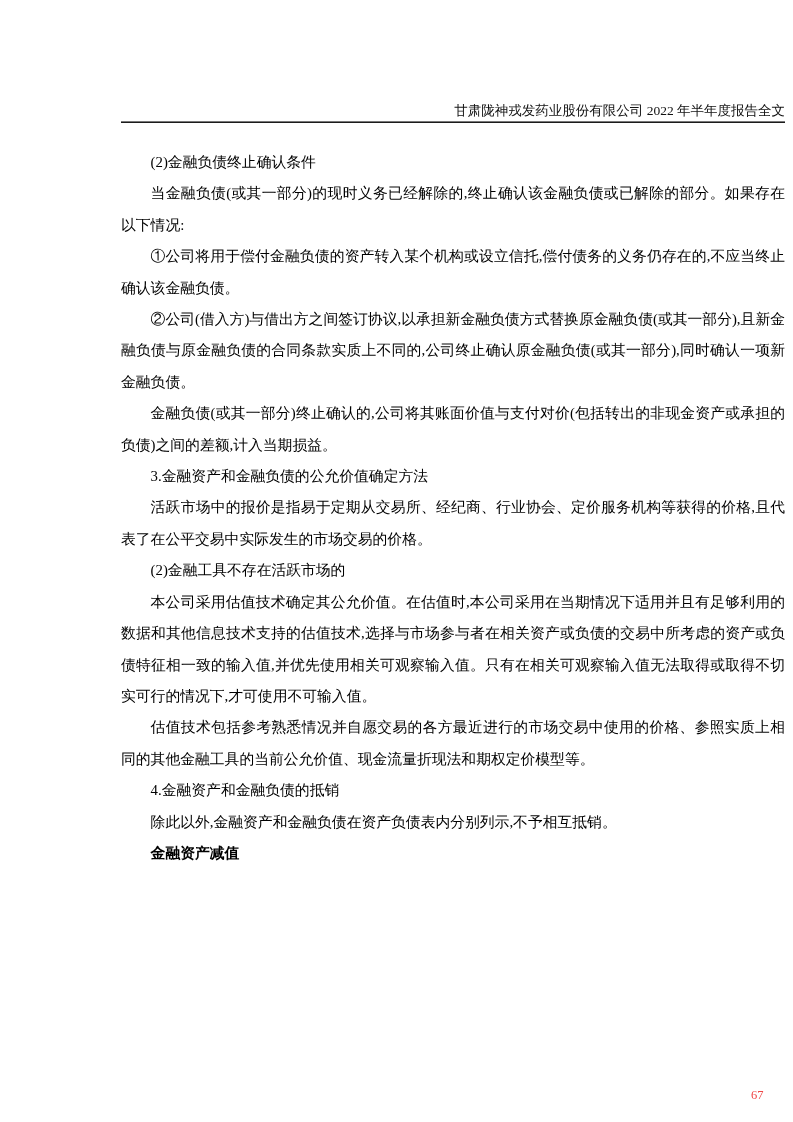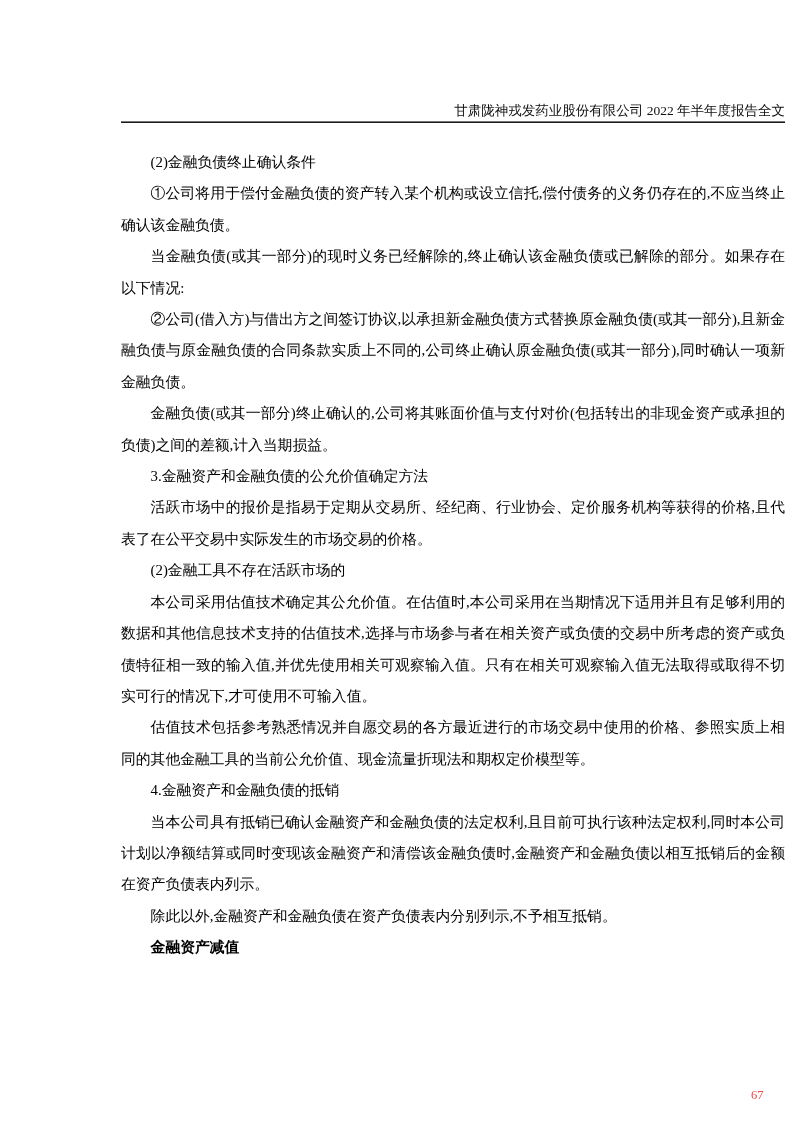--- a/index.html
+++ b/index.html
@@ -61,28 +61,27 @@
 </style>
 </head>
 <body>
 
 <div class="page-header">甘肃陇神戎发药业股份有限公司 2022 年半年度报告全文</div>
 
 <div class="header-rule"></div>
 
 <div class="doc-content" id="paragraphs">
     <p class="para">(2)金融负债终止确认条件</p>
+    <p class="para">当金融负债(或其一部分)的现时义务已经解除的,终止确认该金融负债或已解除的部分。如果存在以下情况:</p>
     <p class="para">①公司将用于偿付金融负债的资产转入某个机构或设立信托,偿付债务的义务仍存在的,不应当终止确认该金融负债。</p>
-    <p class="para">当金融负债(或其一部分)的现时义务已经解除的,终止确认该金融负债或已解除的部分。如果存在以下情况:</p>
     <p class="para">②公司(借入方)与借出方之间签订协议,以承担新金融负债方式替换原金融负债(或其一部分),且新金融负债与原金融负债的合同条款实质上不同的,公司终止确认原金融负债(或其一部分),同时确认一项新金融负债。</p>
     <p class="para">金融负债(或其一部分)终止确认的,公司将其账面价值与支付对价(包括转出的非现金资产或承担的负债)之间的差额,计入当期损益。</p>
     <p class="para">3.金融资产和金融负债的公允价值确定方法</p>
     <p class="para">活跃市场中的报价是指易于定期从交易所、经纪商、行业协会、定价服务机构等获得的价格,且代表了在公平交易中实际发生的市场交易的价格。</p>
     <p class="para">(2)金融工具不存在活跃市场的</p>
     <p class="para">本公司采用估值技术确定其公允价值。在估值时,本公司采用在当期情况下适用并且有足够利用的数据和其他信息技术支持的估值技术,选择与市场参与者在相关资产或负债的交易中所考虑的资产或负债特征相一致的输入值,并优先使用相关可观察输入值。只有在相关可观察输入值无法取得或取得不切实可行的情况下,才可使用不可输入值。</p>
     <p class="para">估值技术包括参考熟悉情况并自愿交易的各方最近进行的市场交易中使用的价格、参照实质上相同的其他金融工具的当前公允价值、现金流量折现法和期权定价模型等。</p>
     <p class="para">4.金融资产和金融负债的抵销</p>
-    <p class="para">当本公司具有抵销已确认金融资产和金融负债的法定权利,且目前可执行该种法定权利,同时本公司计划以净额结算或同时变现该金融资产和清偿该金融负债时,金融资产和金融负债以相互抵销后的金额在资产负债表内列示。</p>
     <p class="para">除此以外,金融资产和金融负债在资产负债表内分别列示,不予相互抵销。</p>
     <p class="para bold">金融资产减值</p>
   </div>
 
 <div class="page-number">67</div>
 
 </body></html>

